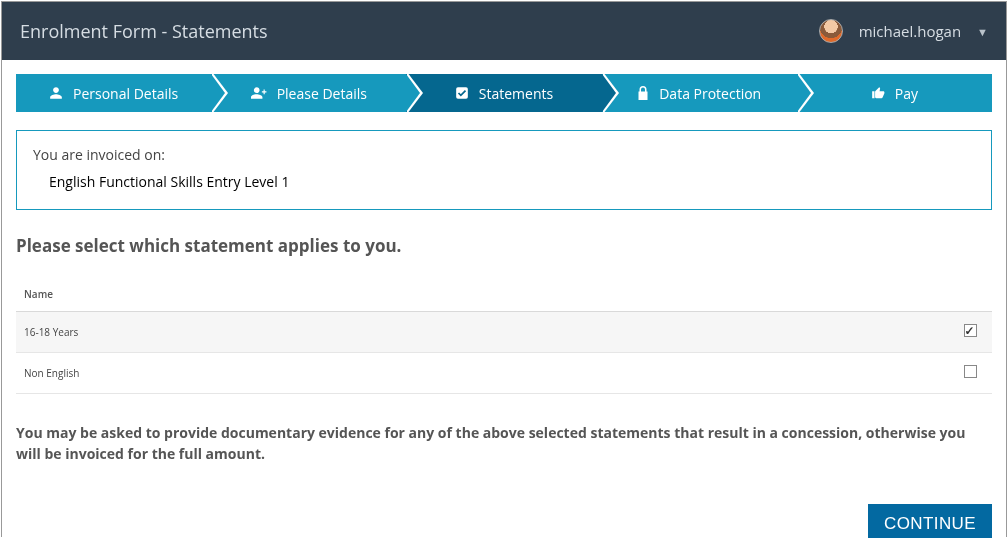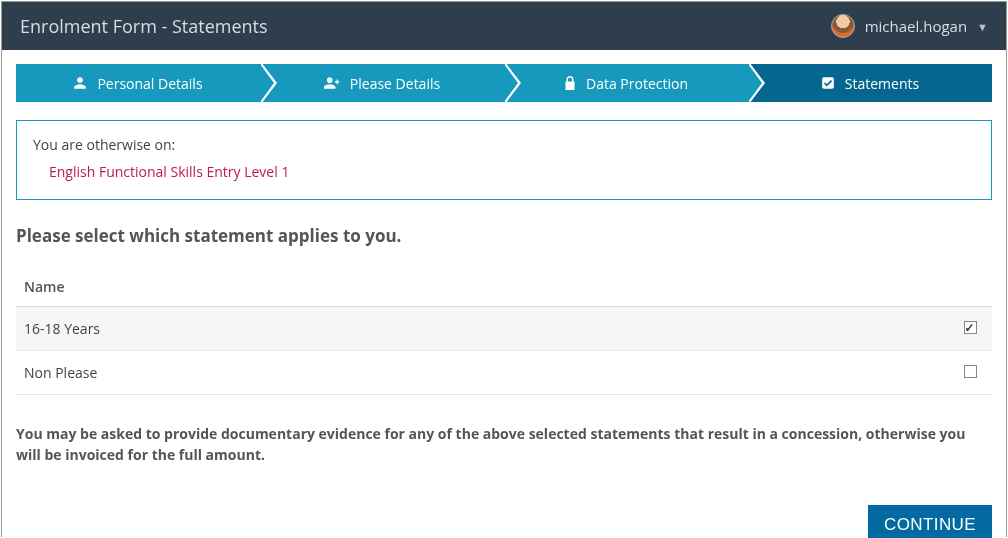--- a/index.html
+++ b/index.html
@@ -14,36 +14,36 @@
   .frame {
     border: 1px solid #999;
     width: 1006px;
     height: 536px;
     margin: 1px;
     background: #fff;
   }
   
   .topbar {
     background: #2f3e4d;
-    height: 48px;
+    height: 58px;
     display: flex;
     align-items: center;
     justify-content: space-between;
     padding: 0 18px;
     color: #cfd6dc;
   }
   .topbar .title {
     font-size: 18px;
     font-weight: 400;
     color: #d6dde3;
   }
   .user-menu {
     display: flex;
     align-items: center;
-    gap: 10px;
+    gap: 16px;
     cursor: pointer;
     color: #d6dde3;
     font-size: 15px;
   }
   .avatar {
     width: 24px;
     height: 24px;
     border-radius: 50%;
     background: radial-gradient(circle at 50% 30%, #f3c9a5 0 35%, #8a5a3a 36% 60%, #e06a2b 61% 100%);
     border: 1px solid #aaa;
@@ -108,33 +108,33 @@
     padding: 0 14px 14px 14px;
     background: #ffffff;
   }
   .enrol-box {
     border: 1px solid #1699bd;
     margin-top: 18px;
     padding: 14px 16px 18px 16px;
     color: #444;
   }
   .enrol-box .label { font-size: 14px; color: #444; }
-  .enrol-box .course { font-size: 14px; color: #be185d; padding: 8px 0 0 16px; }
+  .enrol-box .course { font-size: 14px; color: #000000; padding: 8px 0 0 16px; }
 
   .prompt {
     font-size: 17px;
     color: #555;
     margin: 24px 0 18px 0;
     font-weight: bold;
   }
 
   table.statements {
     width: 100%;
     border-collapse: collapse;
-    font-size: 14px;
+    font-size: 10px;
     color: #444;
     margin-top: 12px;
   }
   table.statements th {
     text-align: left;
     font-weight: 600;
     padding: 12px 8px 10px 8px;
     border-bottom: 1px solid #d9d9d9;
     color: #555;
   }
@@ -203,65 +203,73 @@
       <span class="icon">
         <svg width="16" height="14" viewBox="0 0 28 24">
             <path d="M10 12c2.7 0 5-2.3 5-5s-2.3-5-5-5-5 2.3-5 5 2.3 5 5 5zm0 2c-3.3 0-10 1.7-10 5v3h20v-3c0-3.3-6.7-5-10-5z"></path>
             <path d="M22 6h2v3h3v2h-3v3h-2v-3h-3V9h3z"></path>
           </svg>
       </span>
       <span>Please Details</span>
       <span class="chev-border"></span>
         <span class="chev"></span>
     </div>
-    <div class="step">
-      <span class="icon">
-        <svg width="12" height="14" viewBox="0 0 24 28">
-            <path d="M12 0a7 7 0 00-7 7v4H3v17h18V11h-2V7a7 7 0 00-7-7zm0 3a4 4 0 014 4v4H8V7a4 4 0 014-4z"></path>
-          </svg>
-      </span>
-      <span>Data Protection</span>
-      <span class="chev-border"></span>
-        <span class="chev"></span>
-    </div>
     <div class="step active">
       <span class="icon">
         <svg width="14" height="14" viewBox="0 0 24 24">
             <rect x="2" y="2" width="20" height="20" rx="3" fill="#fff"></rect>
             <path d="M6 12l4 4 8-8" stroke="#05678f" stroke-width="3" fill="none"></path>
           </svg>
       </span>
       <span>Statements</span>
       <span class="chev-border"></span>
         <span class="chev"></span>
     </div>
+    <div class="step">
+      <span class="icon">
+        <svg width="12" height="14" viewBox="0 0 24 28">
+            <path d="M12 0a7 7 0 00-7 7v4H3v17h18V11h-2V7a7 7 0 00-7-7zm0 3a4 4 0 014 4v4H8V7a4 4 0 014-4z"></path>
+          </svg>
+      </span>
+      <span>Data Protection</span>
+      <span class="chev-border"></span>
+        <span class="chev"></span>
+    </div>
+    <div class="step">
+      <span class="icon">
+        <svg width="14" height="14" viewBox="0 0 24 24">
+            <path d="M2 21h4V9H2v12zM23 11c0-1.1-.9-2-2-2h-6.3l.9-4.6v-.3c0-.4-.2-.8-.4-1.1L14 2 7.6 8.6C7.2 9 7 9.5 7 10v9c0 1.1.9 2 2 2h9c.8 0 1.5-.5 1.8-1.2l3-7c.1-.3.2-.5.2-.8v-1z"></path>
+          </svg>
+      </span>
+      <span>Pay</span>
+    </div>
   </div>
 
   <div class="content">
     <div class="enrol-box">
-      <div class="label">You are otherwise on:</div>
+      <div class="label">You are invoiced on:</div>
       <div class="course">English Functional Skills Entry Level 1</div>
     </div>
 
     <div class="prompt">Please select which statement applies to you.</div>
 
     <table class="statements">
       <thead>
         <tr>
           <th>Name</th>
           <th class="chk-cell"></th>
         </tr>
       </thead>
       <tbody>
         <tr class="sel">
           <td>16-18 Years</td>
           <td class="chk-cell"><span class="chk checked"></span></td>
         </tr>
         <tr>
-          <td>Non Please</td>
+          <td>Non English</td>
           <td class="chk-cell"><span class="chk"></span></td>
         </tr>
       </tbody>
     </table>
 
     <div class="note">You may be asked to provide documentary evidence for any of the above selected statements that result in a concession, otherwise you will be invoiced for the full amount.</div>
 
     <div class="actions">
       <button class="btn-continue">CONTINUE</button>
     </div>

